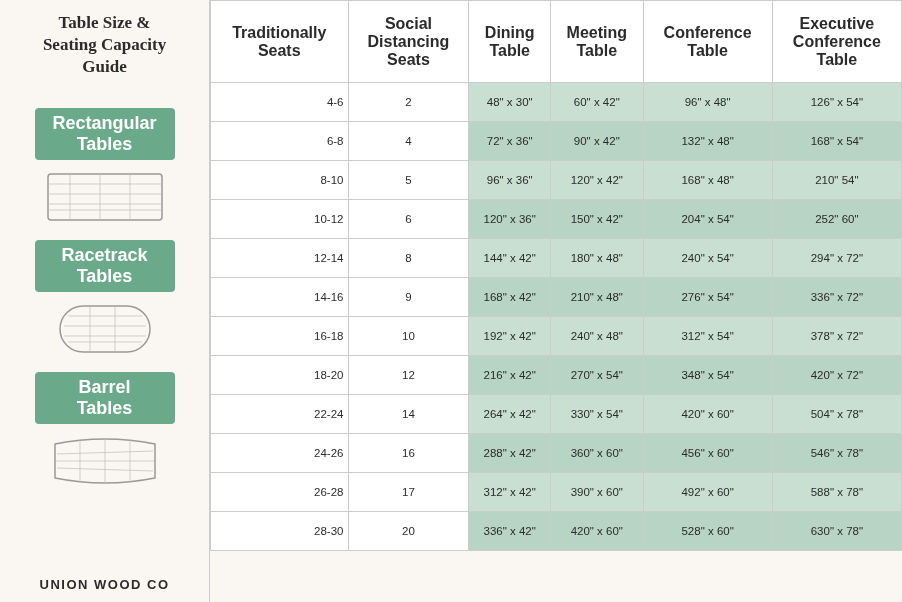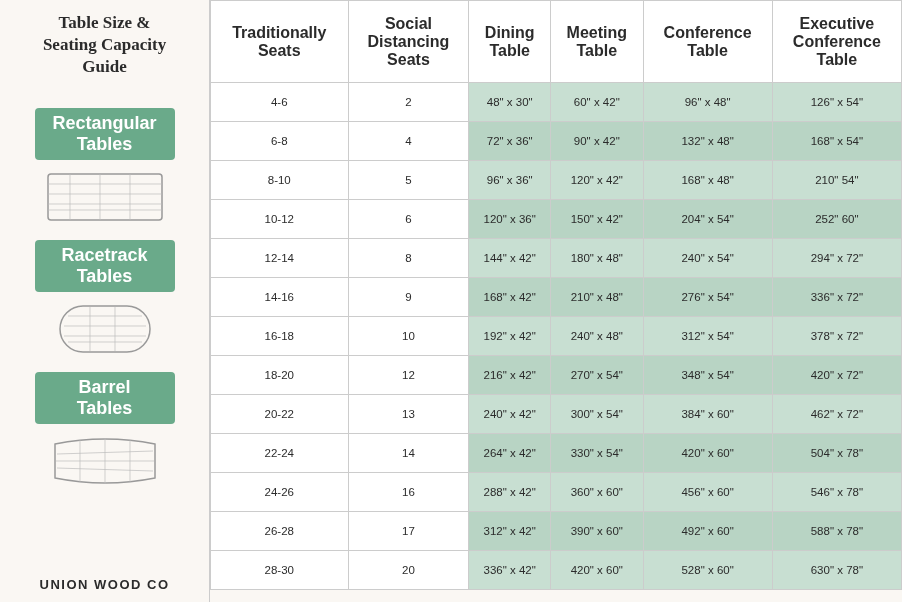--- a/index.html
+++ b/index.html
@@ -93,20 +93,21 @@
       text-align: center;
       vertical-align: middle;
       padding: 5px 4px;
       height: 39px;
       font-size: 11.5px;
       color: #2b2b2b;
     }
     tbody tr td:first-child {
       background: #fff;
       font-weight: normal;
+      text-align: right;
     }
     tbody tr td:nth-child(2) {
       background: #fff;
       font-weight: normal;
     }
     tbody tr td:nth-child(3),
     tbody tr td:nth-child(4),
     tbody tr td:nth-child(5),
     tbody tr td:nth-child(6) {
       background: #c8dfd2;
@@ -235,28 +236,20 @@
           </tr>
           <tr>
             <td>18-20</td>
             <td>12</td>
             <td>216" x 42"</td>
             <td>270" x 54"</td>
             <td>348" x 54"</td>
             <td>420" x 72"</td>
           </tr>
           <tr>
-            <td>20-22</td>
-            <td>13</td>
-            <td>240" x 42"</td>
-            <td>300" x 54"</td>
-            <td>384" x 60"</td>
-            <td>462" x 72"</td>
-          </tr>
-          <tr>
             <td>22-24</td>
             <td>14</td>
             <td>264" x 42"</td>
             <td>330" x 54"</td>
             <td>420" x 60"</td>
             <td>504" x 78"</td>
           </tr>
           <tr>
             <td>24-26</td>
             <td>16</td>

